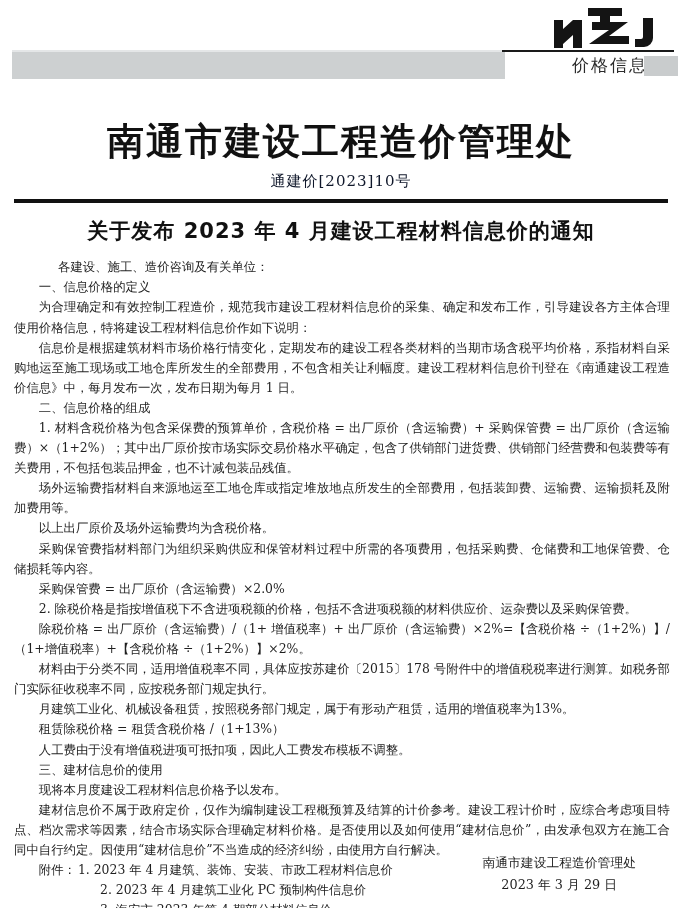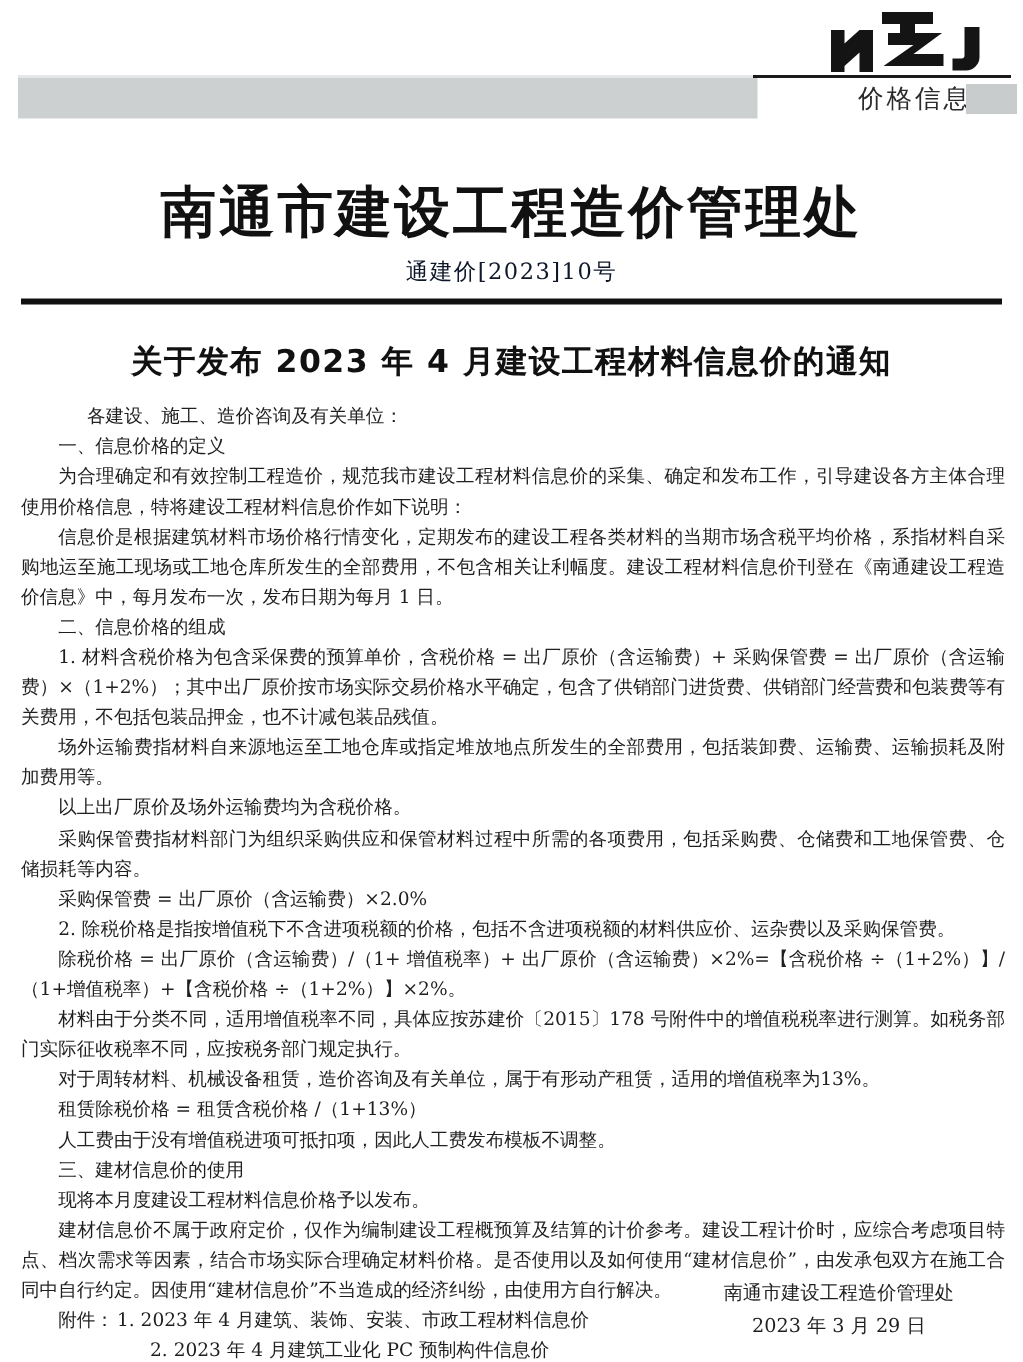--- a/index.html
+++ b/index.html
@@ -91,21 +91,21 @@
     height: 4px;
     background: #111;
   }
 
   .notice-title {
     text-align: center;
     font-weight: bold;
     font-size: 21px;
     letter-spacing: 1px;
     color: #111;
-    margin: 24px 0 12px 0;
+    margin: 14px 0 12px 0;
     font-family: "DejaVu Sans", "Liberation Sans", sans-serif;
   }
 
   
   .body-area {
     padding: 0 12px 0 14px;
     font-size: 12.4px;
     line-height: 1.62;
     text-align: justify;
     color: #1f1f1f;
@@ -185,21 +185,21 @@
 
   <p class="p">二、信息价格的组成</p>
   <p class="p">1. 材料含税价格为包含采保费的预算单价，含税价格 = 出厂原价（含运输费）+ 采购保管费 = 出厂原价（含运输费）×（1+2%）；其中出厂原价按市场实际交易价格水平确定，包含了供销部门进货费、供销部门经营费和包装费等有关费用，不包括包装品押金，也不计减包装品残值。</p>
   <p class="p">场外运输费指材料自来源地运至工地仓库或指定堆放地点所发生的全部费用，包括装卸费、运输费、运输损耗及附加费用等。</p>
   <p class="p">以上出厂原价及场外运输费均为含税价格。</p>
   <p class="p">采购保管费指材料部门为组织采购供应和保管材料过程中所需的各项费用，包括采购费、仓储费和工地保管费、仓储损耗等内容。</p>
   <p class="p">采购保管费 = 出厂原价（含运输费）×2.0%</p>
   <p class="p">2. 除税价格是指按增值税下不含进项税额的价格，包括不含进项税额的材料供应价、运杂费以及采购保管费。</p>
   <p class="p">除税价格 = 出厂原价（含运输费）/（1+ 增值税率）+ 出厂原价（含运输费）×2%=【含税价格 ÷（1+2%）】/（1+增值税率）+【含税价格 ÷（1+2%）】×2%。</p>
   <p class="p">材料由于分类不同，适用增值税率不同，具体应按苏建价〔2015〕178 号附件中的增值税税率进行测算。如税务部门实际征收税率不同，应按税务部门规定执行。</p>
-  <p class="p">对于周转材料、机械设备租赁，造价咨询及有关单位，属于有形动产租赁，适用的增值税率为13%。</p>
+  <p class="p">月建筑工业化、机械设备租赁，按照税务部门规定，属于有形动产租赁，适用的增值税率为13%。</p>
   <p class="p">租赁除税价格 = 租赁含税价格 /（1+13%）</p>
   <p class="p">人工费由于没有增值税进项可抵扣项，因此人工费发布模板不调整。</p>
 
   <p class="p">三、建材信息价的使用</p>
   <p class="p">现将本月度建设工程材料信息价格予以发布。</p>
   <p class="p">建材信息价不属于政府定价，仅作为编制建设工程概预算及结算的计价参考。建设工程计价时，应综合考虑项目特点、档次需求等因素，结合市场实际合理确定材料价格。是否使用以及如何使用“建材信息价”，由发承包双方在施工合同中自行约定。因使用“建材信息价”不当造成的经济纠纷，由使用方自行解决。</p>
 
   <ul class="attach-list">
     <li class="attach-first"><span class="lbl">附件：</span><span>1. 2023 年 4 月建筑、装饰、安装、市政工程材料信息价</span></li>
     <li>2. 2023 年 4 月建筑工业化 PC 预制构件信息价</li>

